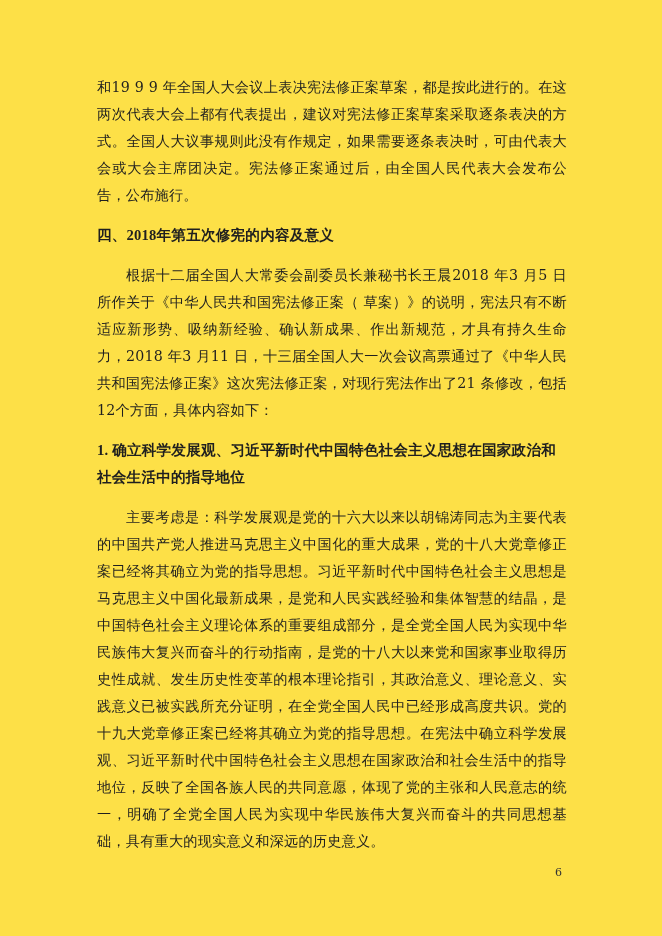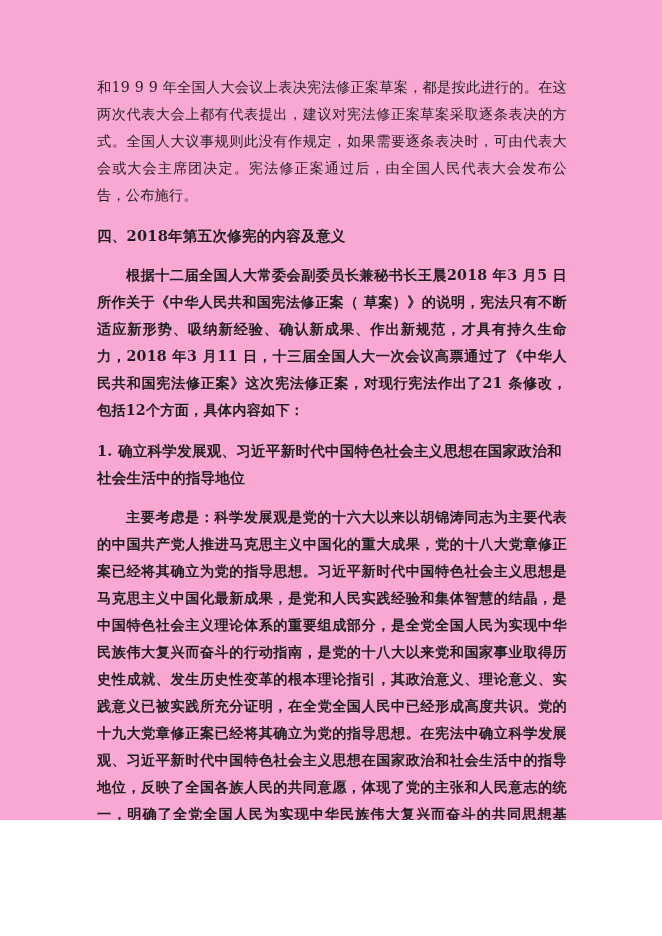--- a/index.html
+++ b/index.html
@@ -3,48 +3,48 @@
 <meta charset="utf-8">
 <style>
   html, body {
     margin: 0;
     padding: 0;
     background: #ffffff;
   }
   .page {
     position: relative;
     width: 662px;
-    height: 820px;
-    background: #f9a8d4;
+    height: 936px;
+    background: #fde047;
     overflow: hidden;
     font-family: "DejaVu Serif", "Liberation Serif", serif;
   }
   .content {
     position: absolute;
     left: 97px;
     top: 74px;
     width: 470px;
     color: #1f1f1f;
     font-size: 14.2px;
     line-height: 27px;
     text-align: justify;
     letter-spacing: 0.2px;
   }
   .para {
     margin: 0 0 13px 0;
   }
   .para.indent {
     text-indent: 2.05em;
-    font-weight: bold;
   }
   .heading {
     font-weight: bold;
     font-size: 14.6px;
     margin: 10px 0 13px 0;
     text-align: left;
+    font-family: Liberation Serif, serif;
   }
   .page-number {
     position: absolute;
     right: 100px;
     bottom: 57px;
     font-size: 11px;
     color: #333333;
     font-family: "DejaVu Serif", "Liberation Serif", serif;
   }
 </style>

